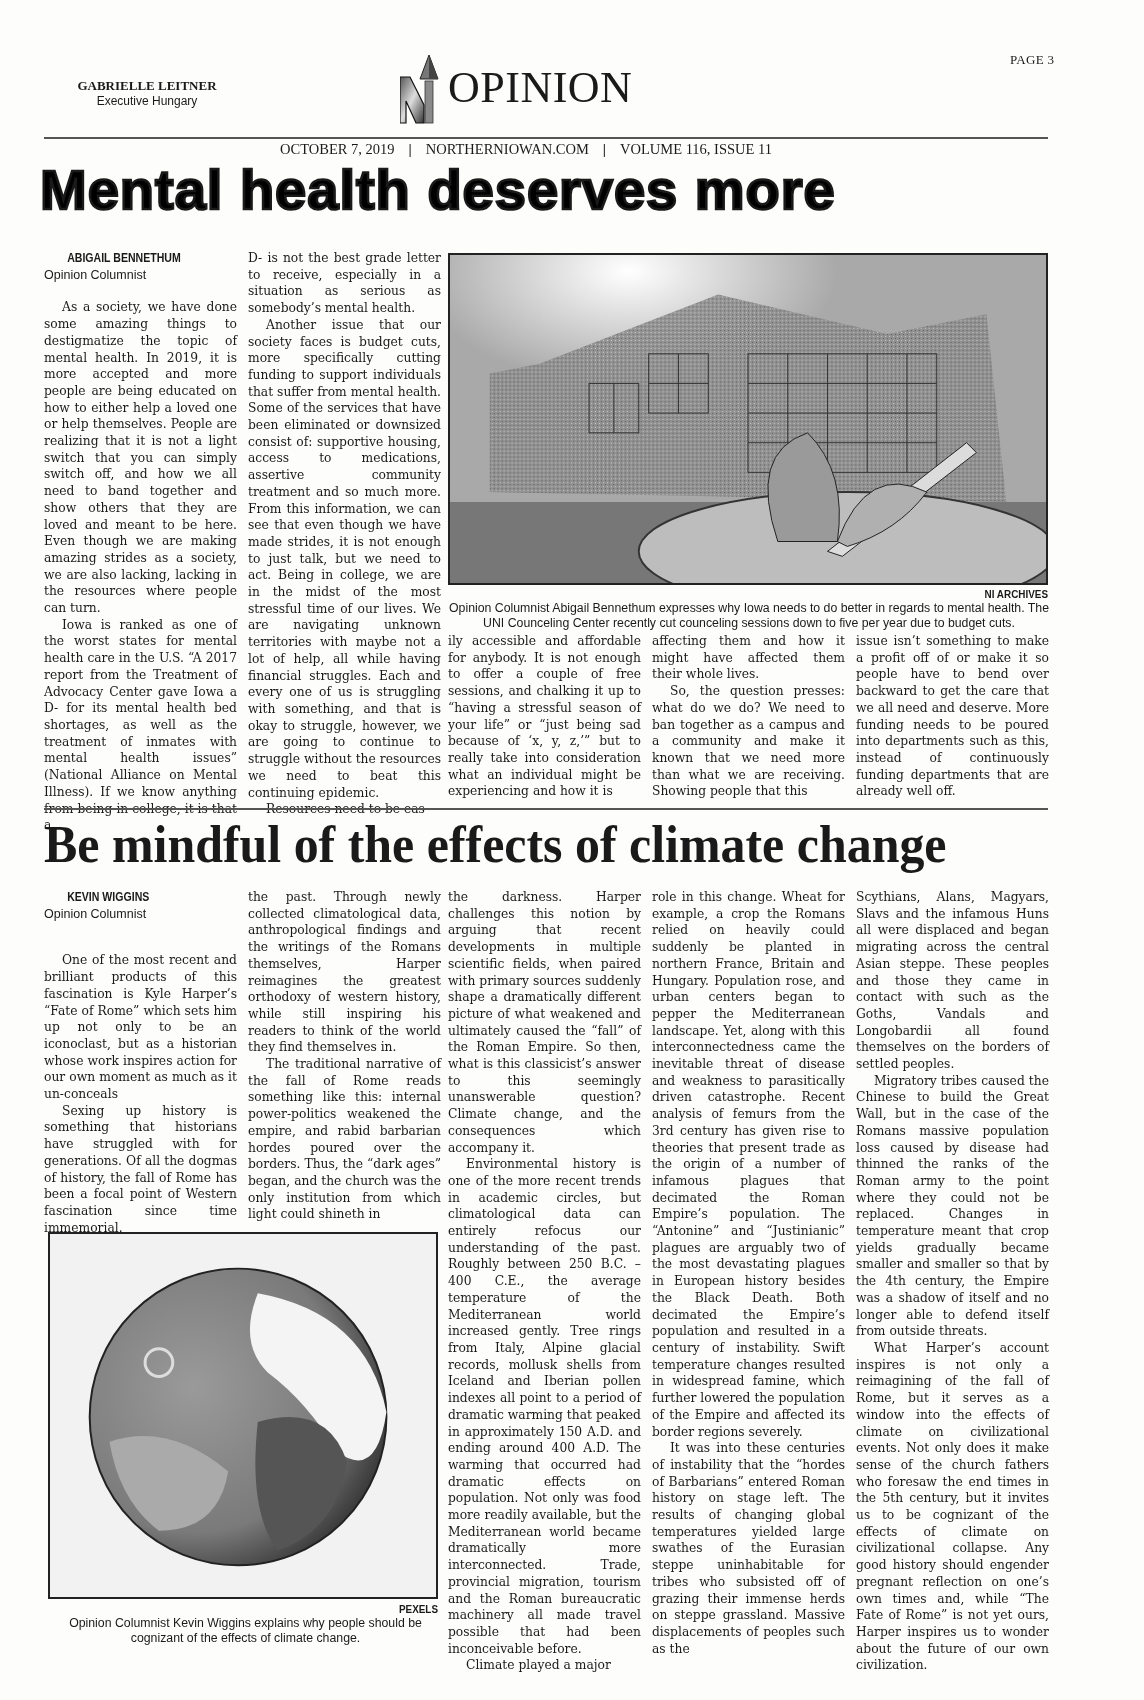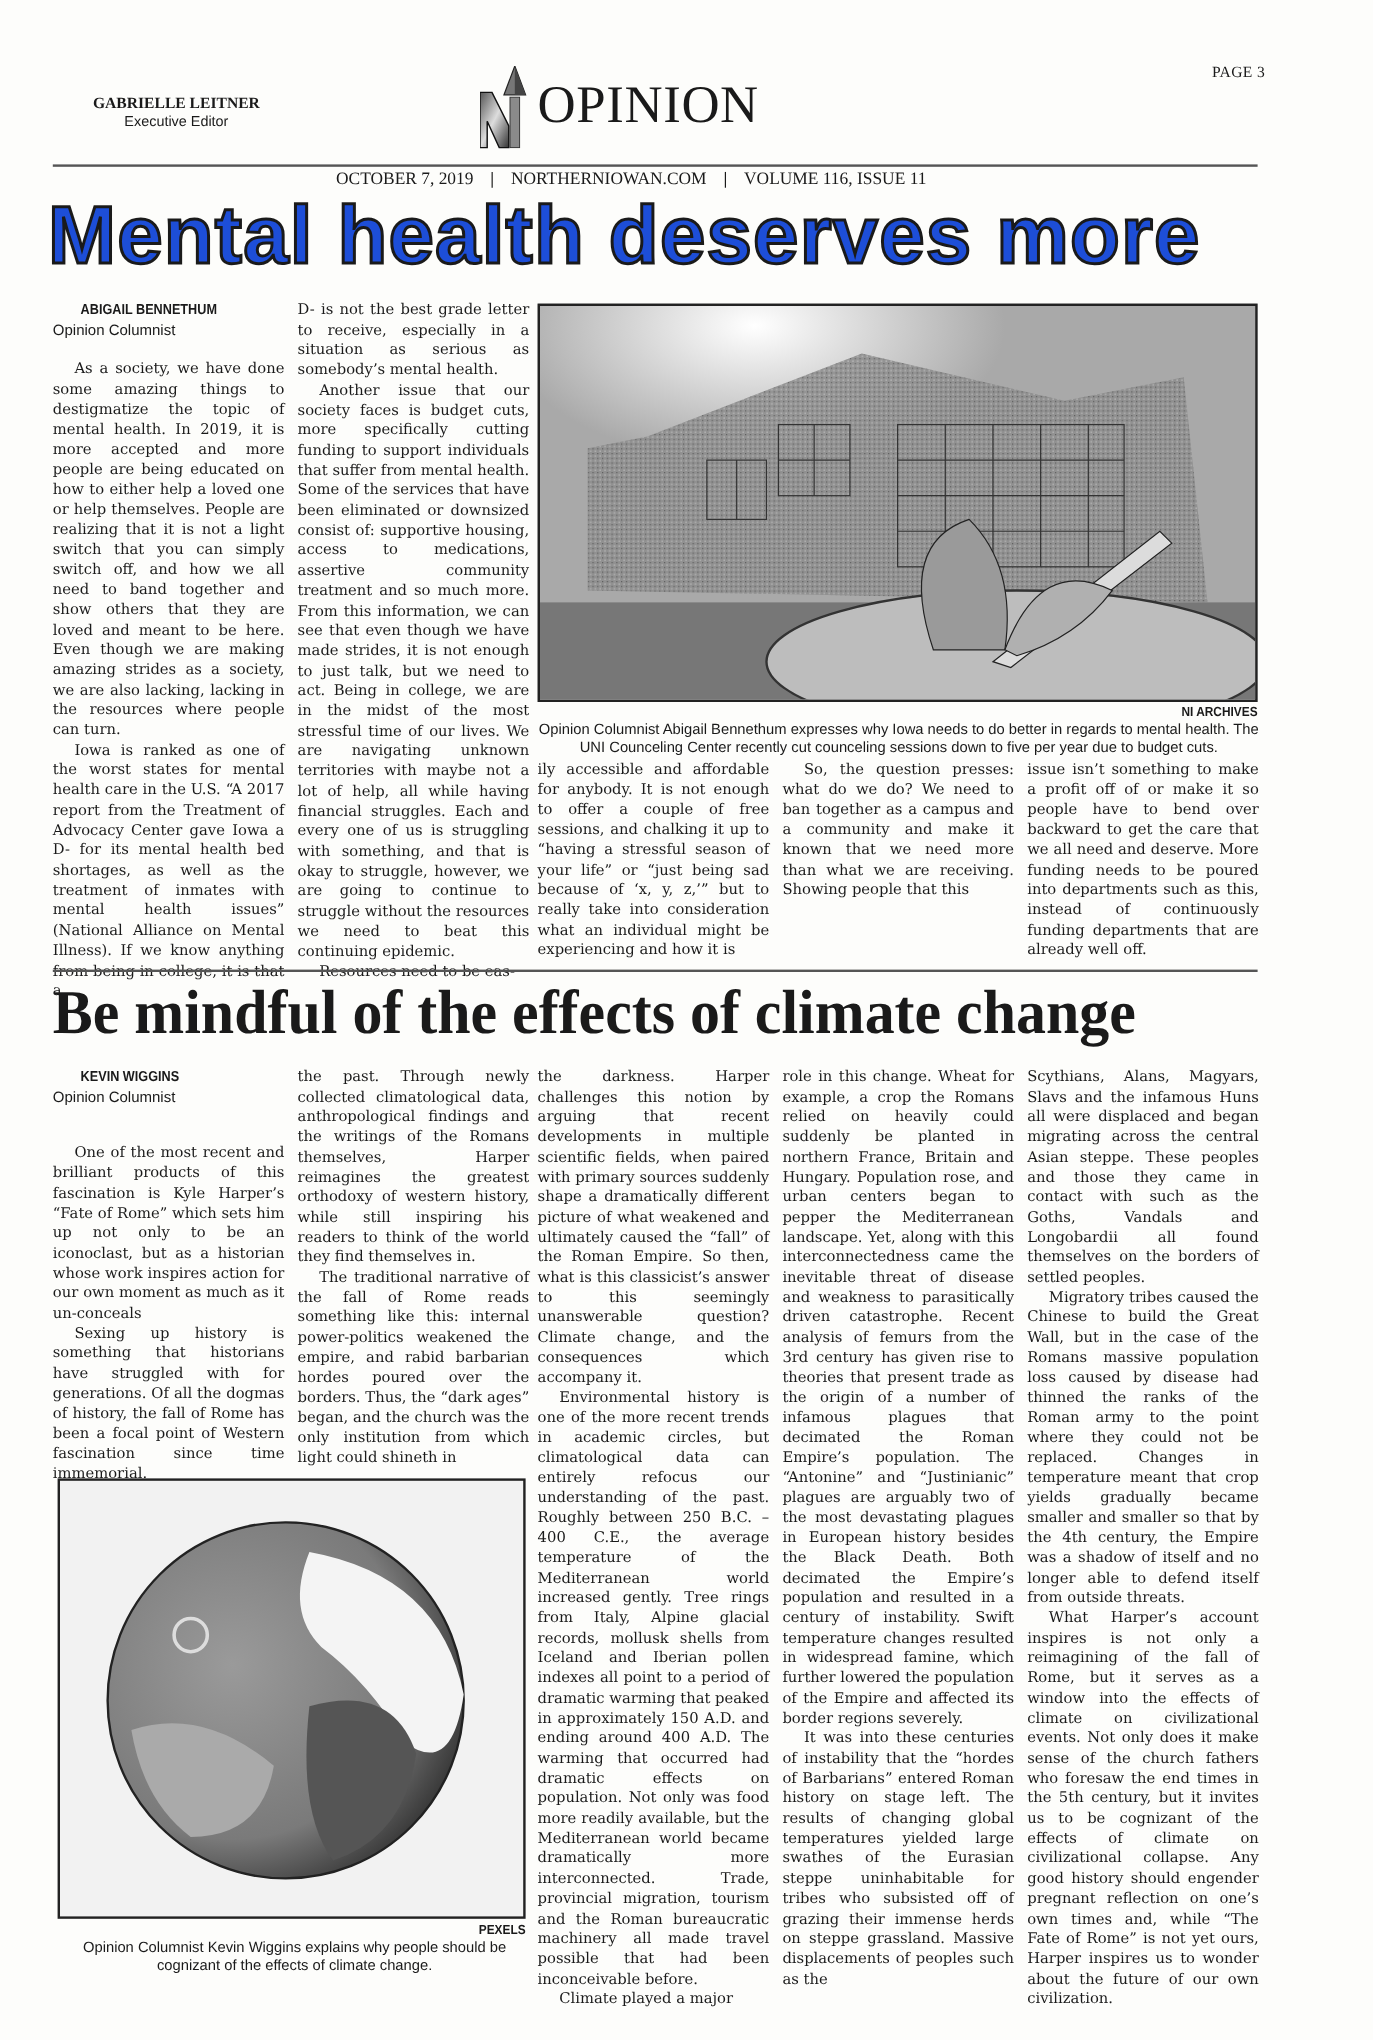--- a/index.html
+++ b/index.html
@@ -14,22 +14,22 @@
     .logo { position: absolute; left: 400px; top: 55px; width: 40px; height: 70px; }
     .section-title { position: absolute; left: 448px; top: 66px; font-family: "Liberation Serif", serif; font-size: 44px; line-height: 1; letter-spacing: 0.5px; }
 
     .rule { position: absolute; left: 44px; width: 1004px; height: 2px; background: #555; }
     .rule.top { top: 137px; }
     .rule.mid { top: 808px; height: 2px; }
 
     .dateline { position: absolute; left: 280px; top: 141px; font-family: "Liberation Serif", serif; font-size: 14.5px; display: flex; gap: 14px; white-space: nowrap; align-items: center; }
     .dateline .sep { font-weight: bold; }
 
-    .headline-1 { position: absolute; left: 40px; top: 162px; width: 1060px; font-family: "Liberation Sans", sans-serif; font-weight: bold; font-size: 68px; line-height: 1; letter-spacing: 1px;
-      color: #1d4ed8; -webkit-text-stroke: 2.5px #1a1a1a; white-space: nowrap; }
+    .headline-1 { position: absolute; left: 40px; top: 162px; width: 1060px; font-family: "Liberation Sans", sans-serif; font-weight: bold; font-size: 56px; line-height: 1; letter-spacing: 1px;
+      color: #000000; -webkit-text-stroke: 2.5px #1a1a1a; white-space: nowrap; }
 
     .headline-2 { position: absolute; left: 44px; top: 816px; font-family: "Liberation Serif", serif; font-size: 52px; line-height: 1.1; white-space: nowrap; transform: scaleX(0.96); transform-origin: left top; }
 
     .byline { text-align: left; }
     .byline .bname { font-family: "Liberation Sans", sans-serif; font-weight: bold; font-size: 12px; transform: scaleX(0.88); transform-origin: right; display: block; }
     .byline .brole { font-family: "Liberation Sans", sans-serif; font-size: 12.5px; display: block; }
 
     .col { position: absolute; font-family: "DejaVu Serif", serif; font-size: 12.3px; line-height: 16.7px; text-align: justify; hyphens: manual; }
     .col p { text-indent: 18px; }
     .col p.noindent { text-indent: 0; }
@@ -38,21 +38,21 @@
     .credit { position: absolute; font-family: "Liberation Sans", sans-serif; font-weight: bold; font-size: 11px; text-align: right; transform: scaleX(0.9); transform-origin: right; }
     .caption { position: absolute; font-family: "Liberation Sans", sans-serif; font-size: 12.3px; line-height: 15px; text-align: center; }
   </style>
 </head>
 <body>
 
 <div class="page-num">PAGE 3</div>
 
 <div class="editor">
   <div class="name">GABRIELLE LEITNER</div>
-  <div class="role">Executive Editor</div>
+  <div class="role">Executive Hungary</div>
 </div>
 
 <svg class="logo" viewBox="0 0 40 70">
   <defs>
     <linearGradient id="ng" x1="0" x2="1" y1="0" y2="1">
       <stop offset="0" stop-color="#555"></stop>
         <stop offset="0.5" stop-color="#ddd"></stop>
         <stop offset="1" stop-color="#333"></stop>
     </linearGradient>
   </defs>
@@ -127,20 +127,21 @@
     <path d="M390,290 Q420,210 480,240 Q450,280 400,295 Z" fill="#b0b0b0" stroke="#222"></path>
   </svg>
 </div>
 <div class="credit" style="left:900px; top:588px; width:148px;">NI ARCHIVES</div>
 <div class="caption" style="left:448px; top:601px; width:602px;">Opinion Columnist Abigail Bennethum expresses why Iowa needs to do better in regards to mental health. The UNI Counceling Center recently cut counceling sessions down to five per year due to budget cuts.</div>
 
 <div class="col" style="left:448px; top:633px; width:193px;">
   <p class="noindent">ily accessible and affordable for anybody. It is not enough to offer a couple of free sessions, and chalking it up to “having a stressful season of your life” or “just being sad because of ‘x, y, z,’” but to really take into consideration what an individual might be experiencing and how it is</p>
 </div>
 <div class="col" style="left:652px; top:633px; width:193px;">
+  <p class="noindent">affecting them and how it might have affected them their whole lives.</p>
   <p>So, the question presses: what do we do? We need to ban together as a campus and a community and make it known that we need more than what we are receiving. Showing people that this</p>
 </div>
 <div class="col" style="left:856px; top:633px; width:193px;">
   <p class="noindent">issue isn’t something to make a profit off of or make it so people have to bend over backward to get the care that we all need and deserve. More funding needs to be poured into departments such as this, instead of continuously funding departments that are already well off.</p>
 </div>
 
 <div class="rule mid"></div>
 
 <h2 class="headline-2">Be mindful of the effects of climate change</h2>
 

